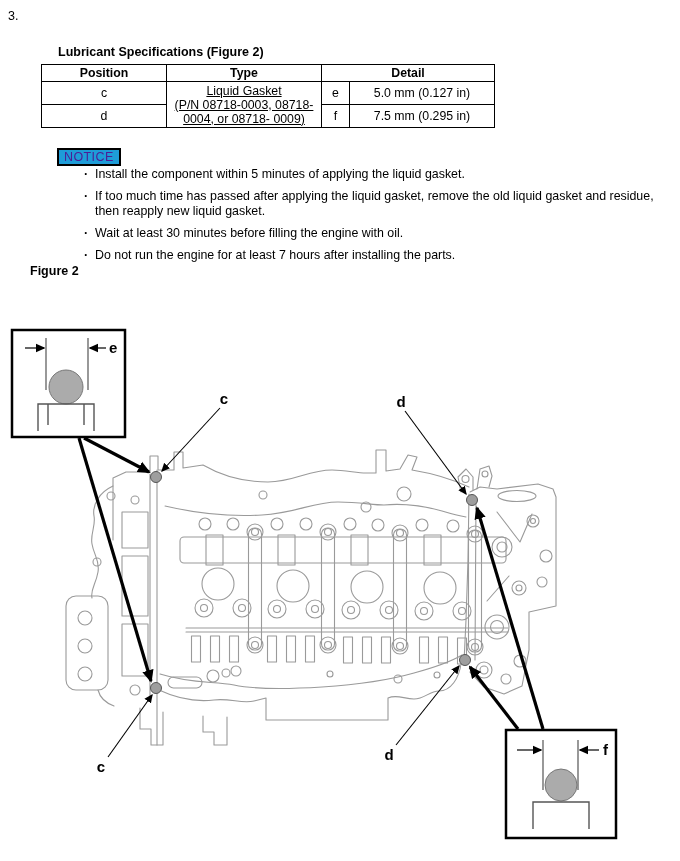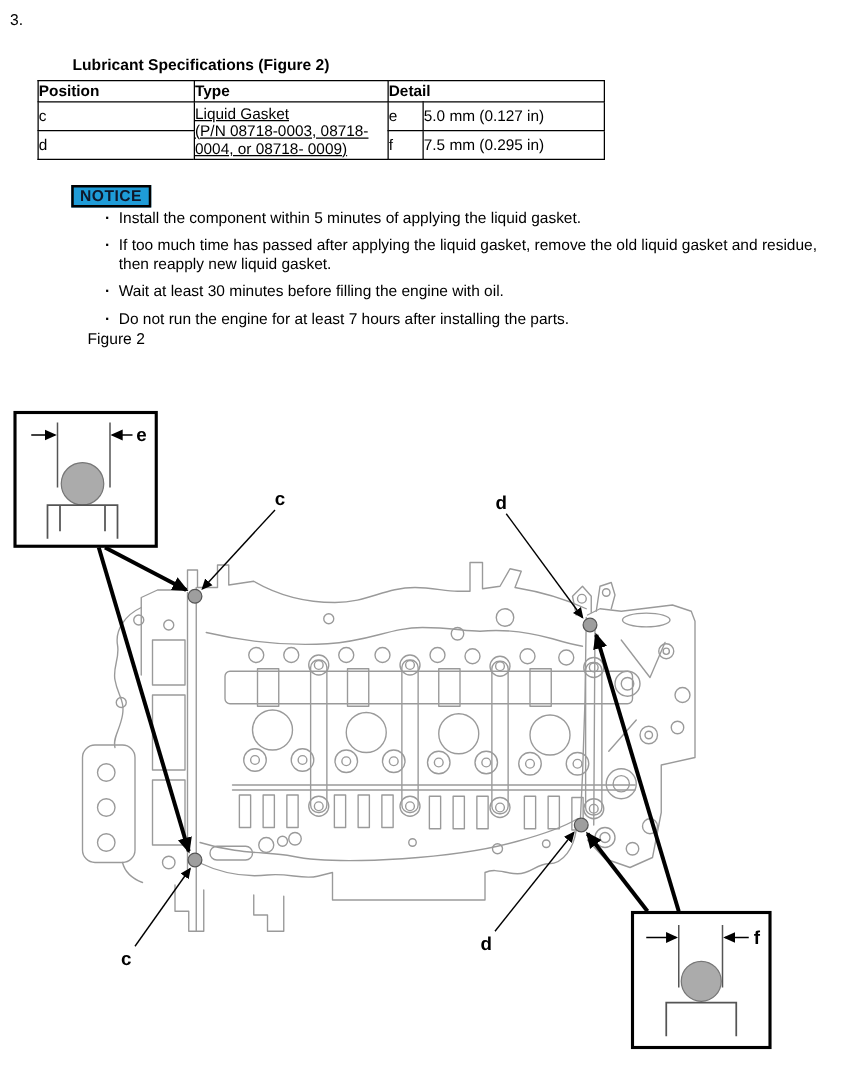--- a/index.html
+++ b/index.html
@@ -4,36 +4,36 @@
 <style>
   html,body{margin:0;padding:0;}
   body{
     width:680px;height:861px;position:relative;background:#ffffff;
     font-family:"Liberation Sans","DejaVu Sans",sans-serif;color:#000;overflow:hidden;
   }
   .step{position:absolute;top:9px;left:8px;font-size:12.5px;display:flex;width:660px;line-height:15px;}
   .step-num{width:22px;flex:none;}
   .spec-title{position:absolute;top:45px;left:30px;font-size:12.5px;font-weight:bold;margin-left:28px;}
   table.spec{
-    position:absolute;top:64px;left:30px;width:453px;border-collapse:collapse;table-layout:fixed;
-    font-size:12.3px;text-align:left;border:1.5px solid #000;
+    position:absolute;top:64px;left:41px;width:453px;border-collapse:collapse;table-layout:fixed;
+    font-size:12.3px;text-align:center;border:1.5px solid #000;
   }
   table.spec th,table.spec td{border:1px solid #000;padding:0;vertical-align:middle;line-height:14px;}
   table.spec th{height:16px;font-weight:bold;}
   table.spec td{height:22px;}
   .type-cell{white-space:pre-line;text-decoration:underline;}
   .notice-badge{
     position:absolute;top:148px;left:57px;background:#1e9cd8;border:2px solid #000;
-    color:#0f172a;font-weight:bold;font-size:12.5px;line-height:14px;padding:0 5px;letter-spacing:.4px;
+    color:#4c1d95;font-weight:normal;font-size:12.5px;line-height:14px;padding:0 5px;letter-spacing:.4px;
   }
   .notice-list{position:absolute;top:167px;left:84px;width:592px;font-size:12.4px;line-height:15px;}
   .notice-item{display:flex;margin-bottom:7px;}
   .notice-item .dot{width:11px;flex:none;font-weight:bold;}
   .notice-item .btxt{flex:1;}
-  .figure-caption{position:absolute;top:264px;left:30px;font-size:12.5px;font-weight:normal;margin-left:40px;}
+  .figure-caption{position:absolute;top:264px;left:30px;font-size:12.5px;font-weight:bold;}
   svg.figure{position:absolute;top:298px;left:0;}
   .callout-label{font-family:"Liberation Sans","DejaVu Sans",sans-serif;font-size:15px;font-weight:bold;fill:#000;}
 </style>
 </head>
 <body>
 
 <div class="step">
   <span class="step-num">3.</span>
 </div>
 

